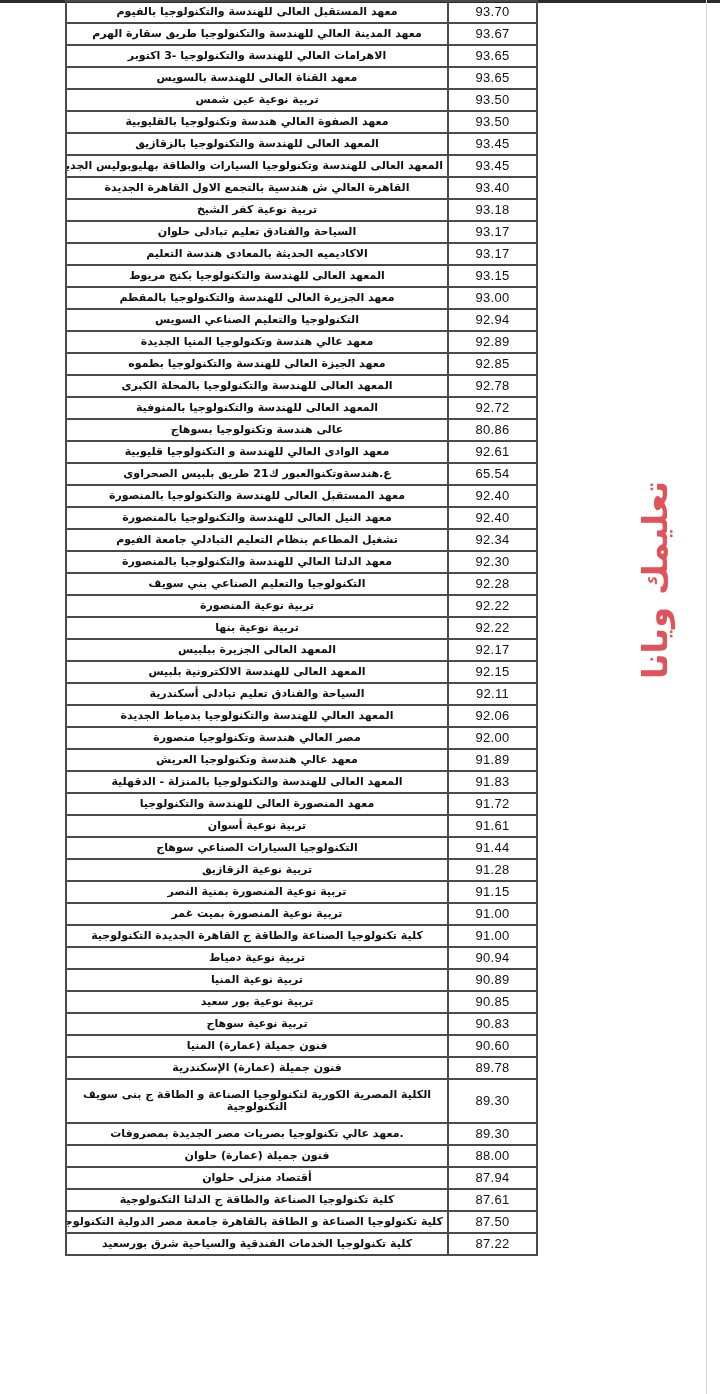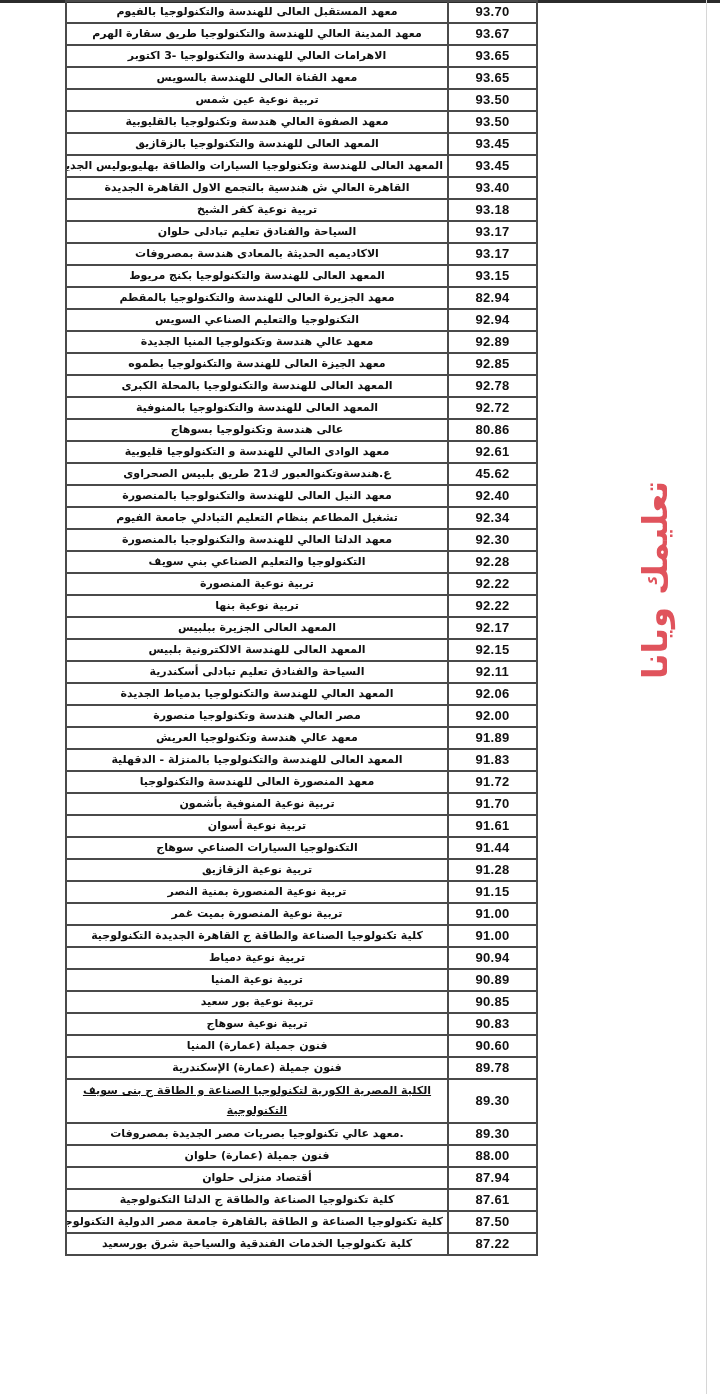--- a/index.html
+++ b/index.html
@@ -54,29 +54,28 @@
       text-align: center;
       font-size: 11px;
       font-weight: bold;
       white-space: nowrap;
       overflow: hidden;
       padding: 0 4px;
       margin-left: 40px;
     }
     table.scores td.name.wrap {
       white-space: normal;
-      line-height: 20px;
+      line-height: 12px;
       height: 42px;
-      text-decoration: underline;
     }
     table.scores td.score {
       width: 87px;
       text-align: center;
       font-family: "Liberation Sans", "DejaVu Sans", sans-serif;
-      font-weight: bold;
+      font-weight: normal;
       font-size: 13px;
       letter-spacing: 0.3px;
     }
     .watermark {
       position: absolute;
       left: 550px;
       top: 555px;
       width: 220px;
       height: 50px;
       transform: rotate(-90deg);
@@ -137,30 +136,30 @@
         </tr>
         <tr>
           <td class="name">تربية نوعية كفر الشيخ</td>
           <td class="score">93.18</td>
         </tr>
         <tr>
           <td class="name">السياحة والفنادق تعليم تبادلى حلوان</td>
           <td class="score">93.17</td>
         </tr>
         <tr>
-          <td class="name">الاكاديميه الحديثة بالمعادى هندسة بمصروفات</td>
+          <td class="name">الاكاديميه الحديثة بالمعادى هندسة التعليم</td>
           <td class="score">93.17</td>
         </tr>
         <tr>
           <td class="name">المعهد العالى للهندسة والتكنولوجيا بكنج مريوط</td>
           <td class="score">93.15</td>
         </tr>
         <tr>
           <td class="name">معهد الجزيرة العالى للهندسة والتكنولوجيا بالمقطم</td>
-          <td class="score">82.94</td>
+          <td class="score">93.00</td>
         </tr>
         <tr>
           <td class="name">التكنولوجيا والتعليم الصناعي السويس</td>
           <td class="score">92.94</td>
         </tr>
         <tr>
           <td class="name">معهد عالي هندسة وتكنولوجيا المنيا الجديدة</td>
           <td class="score">92.89</td>
         </tr>
         <tr>
@@ -178,21 +177,25 @@
         <tr>
           <td class="name">عالى هندسة وتكنولوجيا بسوهاج</td>
           <td class="score">80.86</td>
         </tr>
         <tr>
           <td class="name">معهد الوادى العالي للهندسة و التكنولوجيا قليوبية</td>
           <td class="score">92.61</td>
         </tr>
         <tr>
           <td class="name">ع.هندسةوتكنوالعبور ك21 طريق بلبيس الصحراوى</td>
-          <td class="score">45.62</td>
+          <td class="score">65.54</td>
+        </tr>
+        <tr>
+          <td class="name">معهد المستقبل العالى للهندسة والتكنولوجيا بالمنصورة</td>
+          <td class="score">92.40</td>
         </tr>
         <tr>
           <td class="name">معهد النيل العالى للهندسة والتكنولوجيا بالمنصورة</td>
           <td class="score">92.40</td>
         </tr>
         <tr>
           <td class="name">تشغيل المطاعم بنظام التعليم التبادلي جامعة الفيوم</td>
           <td class="score">92.34</td>
         </tr>
         <tr>
@@ -235,24 +238,20 @@
           <td class="name">معهد عالي هندسة وتكنولوجيا العريش</td>
           <td class="score">91.89</td>
         </tr>
         <tr>
           <td class="name">المعهد العالى للهندسة والتكنولوجيا بالمنزلة - الدقهلية</td>
           <td class="score">91.83</td>
         </tr>
         <tr>
           <td class="name">معهد المنصورة العالى للهندسة والتكنولوجيا</td>
           <td class="score">91.72</td>
-        </tr>
-        <tr>
-          <td class="name">تربية نوعية المنوفية بأشمون</td>
-          <td class="score">91.70</td>
         </tr>
         <tr>
           <td class="name">تربية نوعية أسوان</td>
           <td class="score">91.61</td>
         </tr>
         <tr>
           <td class="name">التكنولوجيا السيارات الصناعي سوهاج</td>
           <td class="score">91.44</td>
         </tr>
         <tr>

